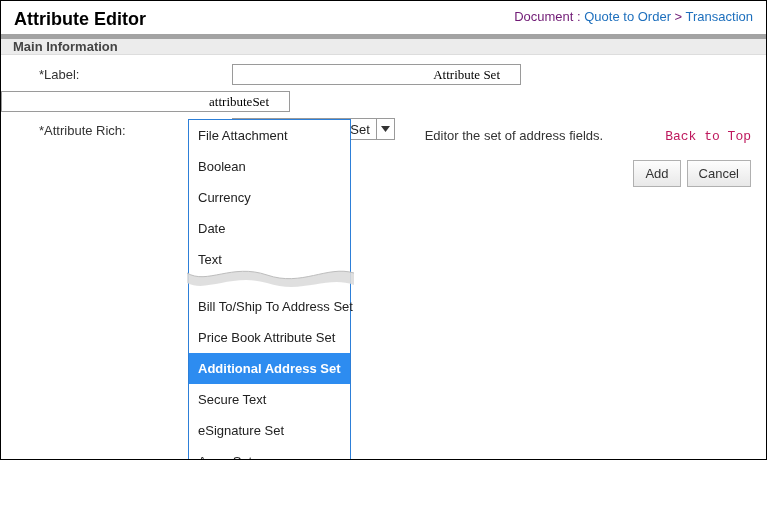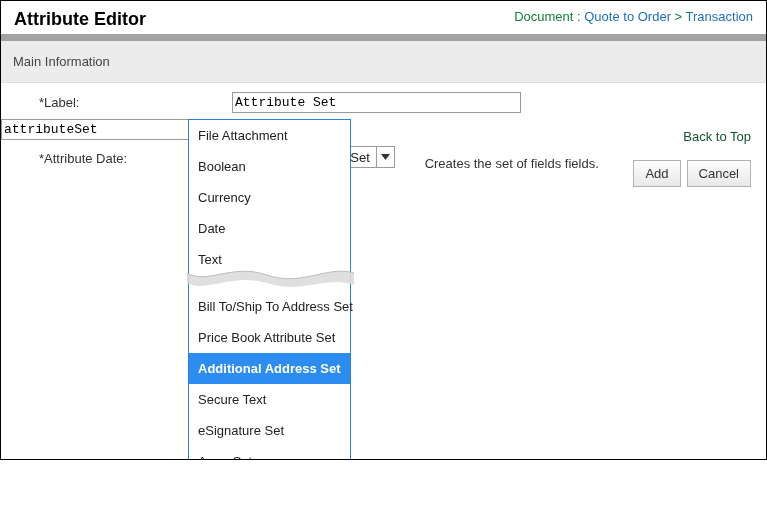--- a/index.html
+++ b/index.html
@@ -25,29 +25,29 @@
   }
   .page-title {
     font-size: 18px;
     font-weight: bold;
     color: #000;
   }
   .breadcrumb {
     font-size: 13px;
     color: #1d6fbd;
   }
-  .breadcrumb .plain { color: #15803d; }
+  .breadcrumb .plain { color: #701a75; }
   .breadcrumb .link { color: #1d6fbd; cursor: pointer; }
   .section-header {
     background: #ececec;
-    font-weight: normal;
+    font-weight: bold;
     font-size: 13px;
     color: #444;
-    padding: 13px 12px;
-    border-top: 7px solid #a3a3a3;
+    padding: 0 12px;
+    border-top: 5px solid #a3a3a3;
     border-bottom: 1px solid #ddd;
   }
   .form-area {
     padding: 6px 0 0 0;
   }
   .form-row {
     display: flex;
     align-items: center;
     padding: 3px 0 3px 0;
     margin: 0;
@@ -57,23 +57,24 @@
     width: 185px;
     padding-left: 38px;
     font-size: 13px;
     color: #333;
   }
   .form-field { }
   .text-input {
     width: 289px;
     height: 21px;
     border: 1px solid #9a9a9a;
-    padding: 1px 2px;
-    font-size: 13px;
-    font-family: Liberation Mono, monospace;
+    padding: 1px 20px;
+    font-size: 13px;
+    font-family: Liberation Serif, serif;
+    text-align: right;
   }
   .select-wrap {
     position: relative;
     display: inline-block;
     width: 163px;
     height: 22px;
     border: 1px solid #9a9a9a;
     background: #fff;
     cursor: pointer;
   }
@@ -97,22 +98,23 @@
   .helper {
     margin-left: 26px;
     font-size: 13px;
     color: #333;
   }
   .right-links {
     position: absolute;
     right: 15px;
     top: 128px;
     font-size: 13px;
-    color: #14532d;
-    cursor: pointer;
+    color: #be185d;
+    cursor: pointer;
+    font-family: Liberation Mono, monospace;
   }
   .action-bar {
     position: absolute;
     right: 15px;
     top: 159px;
     display: flex;
     gap: 6px;
   }
   .btn {
     border: 1px solid #b0b0b0;
@@ -178,31 +180,31 @@
       <div class="form-field">
         <input type="text" class="text-input" value="Attribute Set" style="">
       </div>
     </div>
     <div class="form-row">
       <div class="form-field">
         <input type="text" class="text-input" value="attributeSet" style="">
       </div>
     </div>
     <div class="form-row">
-      <div class="form-label">*Attribute Date:</div>
+      <div class="form-label">*Attribute Rich:</div>
       <div class="form-field">
         <div class="select-wrap">
           <div class="select-value">Additional Address Set</div>
           <div class="select-arrow">
             <svg width="9" height="6" viewBox="0 0 9 6">
                 <polygon points="0,0 9,0 4.5,6" fill="#333"></polygon>
               </svg>
           </div>
         </div>
-        <span class="helper">Creates the set of fields fields.</span>
+        <span class="helper">Editor the set of address fields.</span>
       </div>
     </div>
   </div>
 
   <div class="right-links">Back to Top</div>
 
   <div class="action-bar">
     <button class="btn">Add</button>
     <button class="btn">Cancel</button>
   </div>

